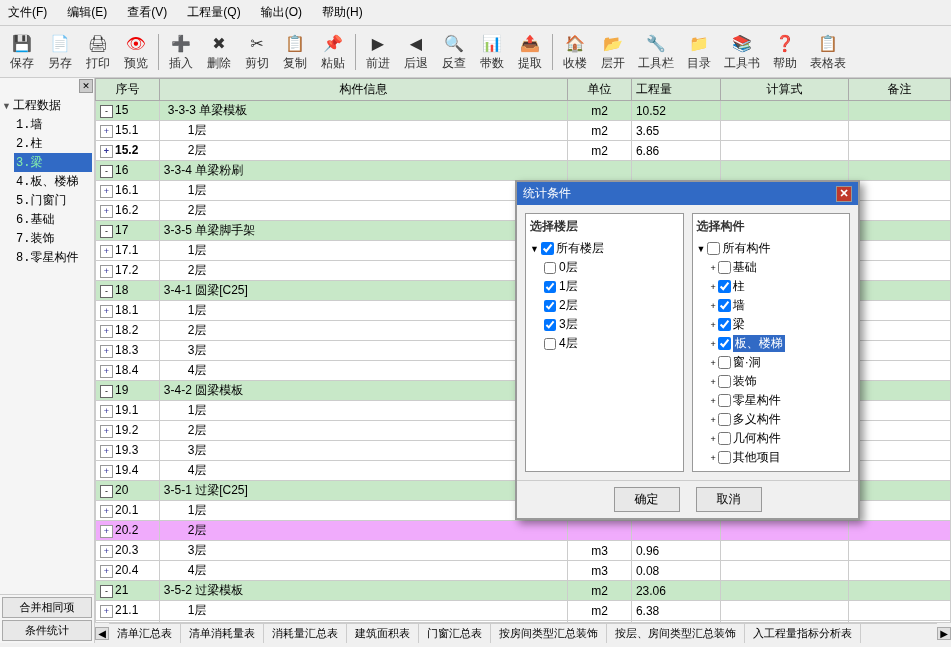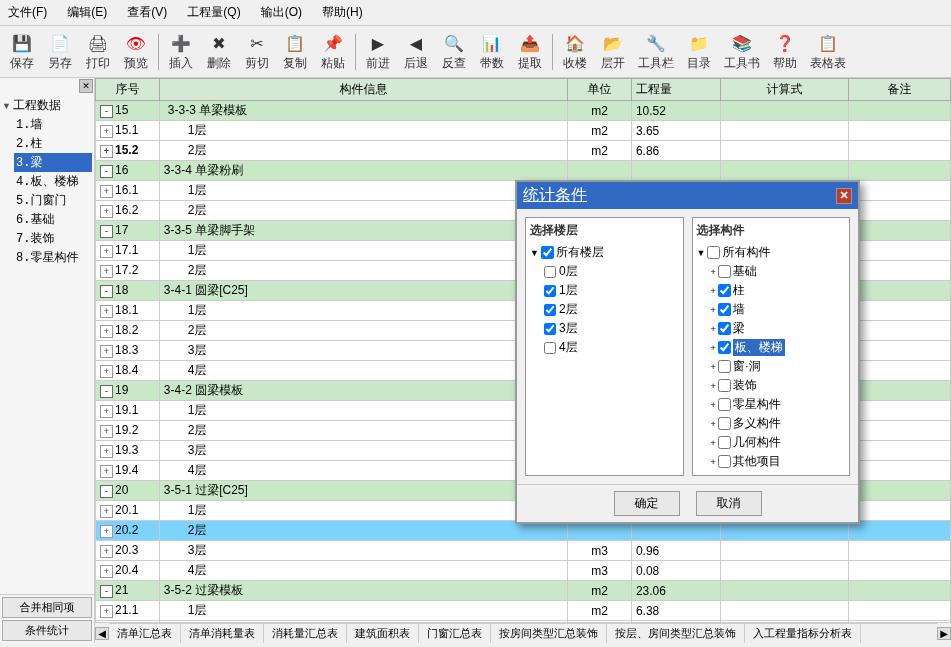--- a/index.html
+++ b/index.html
@@ -17,21 +17,21 @@
 
     
     .main-layout { display: flex; height: calc(647px - 82px); }
 
     
     .left-panel { width: 95px; background: #f5f5f5; border-right: 1px solid #ccc; display: flex; flex-direction: column; overflow: hidden; }
     .left-panel-header { display: flex; justify-content: flex-end; padding: 1px; }
     .close-btn-small { width: 14px; height: 14px; background: #ccc; border: 1px solid #999; cursor: pointer; display: flex; align-items: center; justify-content: center; font-size: 9px; }
     .tree-panel { flex: 1; overflow-y: auto; padding: 2px; }
     .tree-item { padding: 1px 2px; cursor: pointer; white-space: nowrap; font-family: Liberation Mono, monospace; }
-    .tree-item.selected { background: #316ac5; color: #ffffff; }
+    .tree-item.selected { background: #316ac5; color: #86efac; }
     .tree-root { display: flex; align-items: center; gap: 2px; padding: 1px 0; }
     .tree-children { padding-left: 12px; }
     .expand-icon { font-size: 9px; color: #555; }
 
     
     .bottom-btns { border-top: 1px solid #ccc; padding: 2px; display: flex; flex-direction: column; gap: 2px; }
     .bottom-btn { background: #e8e8e8; border: 1px solid #aaa; padding: 2px 4px; cursor: pointer; text-align: center; font-size: 11px; }
 
     
     .content-area { flex: 1; display: flex; flex-direction: column; overflow: hidden; }
@@ -52,21 +52,21 @@
     .bottom-tabs { background: #f0f0f0; border-top: 1px solid #ccc; display: flex; overflow-x: auto; white-space: nowrap; }
     .bottom-tab { padding: 2px 8px; border-right: 1px solid #ccc; cursor: pointer; font-size: 11px; flex-shrink: 0; }
 
     
     .scroll-arrow { width: 14px; background: #e0e0e0; border: 1px solid #aaa; display: flex; align-items: center; justify-content: center; cursor: pointer; font-size: 10px; }
 
     
     .modal-overlay { position: fixed; top: 0; left: 0; width: 951px; height: 647px; background: transparent; display: flex; align-items: flex-start; justify-content: flex-start; pointer-events: none; }
     .modal-dialog { position: absolute; top: 180px; left: 515px; width: 345px; background: #f0f0f0; border: 2px solid #999; box-shadow: 4px 4px 8px rgba(0,0,0,0.4); pointer-events: all; }
     .modal-title-bar { background: #316ac5; color: white; padding: 3px 6px; display: flex; justify-content: space-between; align-items: center; }
-    .modal-title-text { font-size: 16px; text-decoration: underline; }
+    .modal-title-text { font-size: 12px; }
     .modal-close-btn { background: #c0392b; border: 1px solid #999; color: white; width: 16px; height: 16px; cursor: pointer; display: flex; align-items: center; justify-content: center; font-size: 11px; font-weight: bold; }
     .modal-body { padding: 8px; display: flex; gap: 8px; }
     .modal-section { flex: 1; border: 1px solid #999; background: white; padding: 4px; }
     .modal-section-title { color: #333; margin-bottom: 4px; font-weight: bold; }
     .modal-footer { display: flex; justify-content: center; gap: 16px; padding: 6px; border-top: 1px solid #ccc; }
     .modal-btn { background: #e8e8e8; border: 1px solid #999; padding: 3px 20px; cursor: pointer; font-size: 12px; }
 
     .checkbox-item { display: flex; align-items: center; gap: 3px; padding: 1px 0; }
     .checkbox-item input[type="checkbox"] { width: 12px; height: 12px; }
     .tree-checkbox-node { display: flex; align-items: center; gap: 2px; padding: 1px 0; }
@@ -382,21 +382,21 @@
       <td class="note-col"></td>
     </tr>
             <tr style="background: rgb(255, 255, 255);">
       <td class="seq-col" style="text-align:left;"><span style="display:inline-block; width:13px; height:13px; border:1px solid #999; background:white; line-height:11px; text-align:center; font-size:9px; margin-right:2px; color:#339;">+</span>20.1</td>
       <td class="info-col" style="padding-left:28px;">1层</td>
       <td class="unit-col"></td>
       <td class="qty-col"></td>
       <td class="calc-col"></td>
       <td class="note-col"></td>
     </tr>
-            <tr style="background: #7dd3fc;">
+            <tr style="background: #f0abfc;">
       <td class="seq-col" style="text-align:left;"><span style="display:inline-block; width:13px; height:13px; border:1px solid #999; background:white; line-height:11px; text-align:center; font-size:9px; margin-right:2px; color:#339;">+</span>20.2</td>
       <td class="info-col" style="padding-left:28px;">2层</td>
       <td class="unit-col"></td>
       <td class="qty-col"></td>
       <td class="calc-col"></td>
       <td class="note-col"></td>
     </tr>
             <tr style="background: rgb(255, 255, 255);">
       <td class="seq-col" style="text-align:left;"><span style="display:inline-block; width:13px; height:13px; border:1px solid #999; background:white; line-height:11px; text-align:center; font-size:9px; margin-right:2px; color:#339;">+</span>20.3</td>
       <td class="info-col" style="padding-left:28px;">3层</td>

